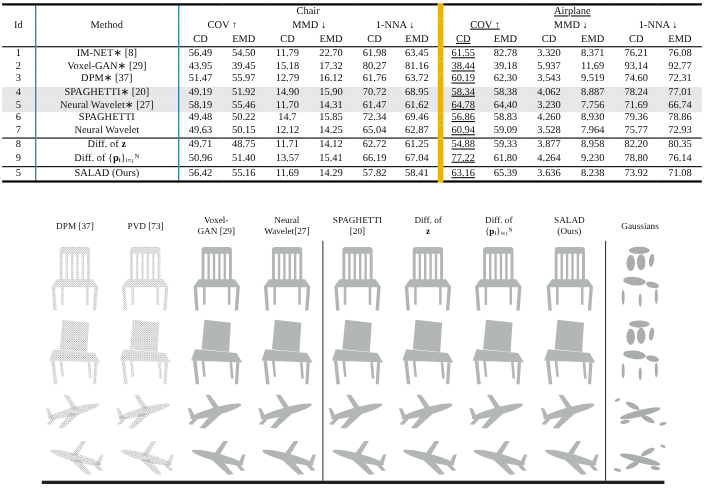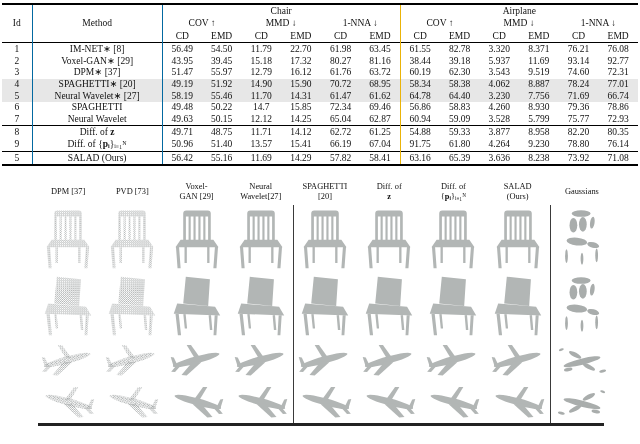--- a/index.html
+++ b/index.html
@@ -5,27 +5,27 @@
   html,body{margin:0;padding:0;background:#ffffff;}
   .paper{position:relative;width:640px;height:444px;background:#fff;overflow:hidden;
          font-family:"Liberation Serif",serif;color:#111;}
   
   table.results{border-collapse:collapse;table-layout:fixed;width:636px;margin:3px 2px 0 2px;
     border-top:2.4px solid #000;border-bottom:2.4px solid #000;}
   table.results th,table.results td{font-weight:normal;font-size:9.5px;text-align:center;
     padding:0;line-height:11.6px;white-space:nowrap;overflow:visible;}
   table.results thead th{line-height:12.4px;}
   .bR{border-right:1px solid #0369a1;}
-  .bL{border-left:1px solid #eab308;}
+  .bL{border-left:5px solid #eab308;text-decoration:underline;}
   tr.shaded td{background:#e7e7e7;}
   tr.ruleTop td{border-top:1.4px solid #000;padding-top:1px;}
   td.bold, .bold{font-weight:bold;}
   td b, th b, .fig-label b{font-weight:bold;}
   
-  .figure{position:absolute;left:0;top:179px;width:640px;height:250px;}
+  .figure{position:absolute;left:0;top:193px;width:640px;height:250px;}
   .fig-cols{display:flex;padding:0 26px 0 36px;}
   .fig-col{flex:1;min-width:0;display:flex;flex-direction:column;}
   .fig-label{height:26px;display:flex;flex-direction:column;justify-content:center;align-items:center;
     font-size:8.4px;line-height:9.6px;text-align:center;white-space:nowrap;}
   .fig-imgs{height:218px;display:flex;flex-direction:column;align-items:center;}
   .fig-col.sep .fig-imgs{border-left:1px solid #3a3a3a;}
   .fig-cell{display:flex;align-items:center;justify-content:center;width:100%;}
   .h0{height:68px}.h1{height:66px}.h2{height:42px}.h3{height:42px}
   .fig-bar{position:absolute;left:38px;top:244px;width:566px;height:2.6px;background:#222;}
   .defs-holder{position:absolute;width:0;height:0;overflow:hidden;}
@@ -235,21 +235,21 @@
           <td class="bR"><span>Neural Wavelet</span></td>
           <td>49.63</td>
           <td>50.15</td>
           <td>12.12</td>
           <td>14.25</td>
           <td>65.04</td>
           <td>62.87</td>
           <td class="bL">60.94</td>
           <td>59.09</td>
           <td>3.528</td>
-          <td class="bold">5.799</td>
+          <td class="bold">7.964</td>
           <td>75.77</td>
           <td>72.93</td>
         </tr>
         <tr class="ruleTop">
           <td class="bR">8</td>
           <td class="bR"><span>Diff. of </span><b>z</b></td>
           <td>49.71</td>
           <td>48.75</td>
           <td>11.71</td>
           <td class="bold">14.12</td>
@@ -264,21 +264,21 @@
         </tr>
         <tr>
           <td class="bR">9</td>
           <td class="bR"><span>Diff. of {</span><b>pᵢ</b><span>}ᵢ₌₁ᴺ</span></td>
           <td>50.96</td>
           <td>51.40</td>
           <td>13.57</td>
           <td>15.41</td>
           <td>66.19</td>
           <td>67.04</td>
-          <td class="bL">91.75</td>
+          <td class="bL">77.22</td>
           <td>61.80</td>
           <td>4.264</td>
           <td>9.230</td>
           <td>78.80</td>
           <td>76.14</td>
         </tr>
         <tr class="ruleTop">
           <td class="bR">5</td>
           <td class="bR"><span>SALAD (Ours)</span></td>
           <td>56.42</td>

